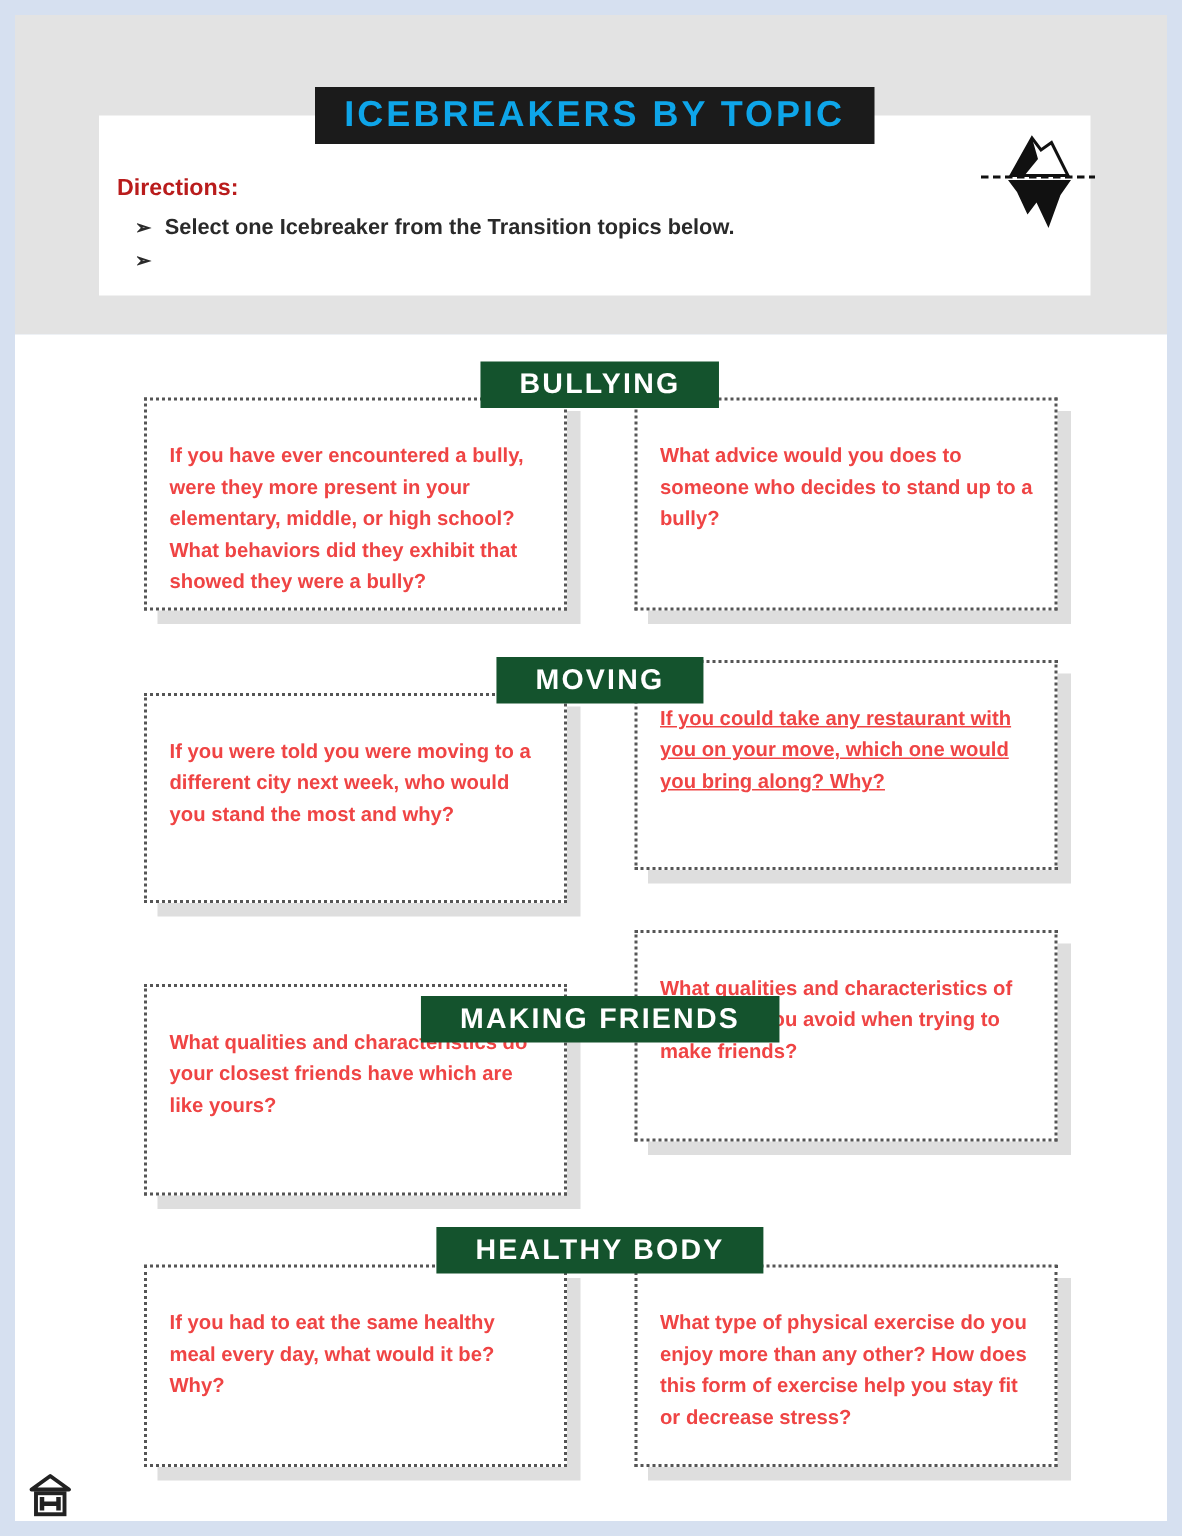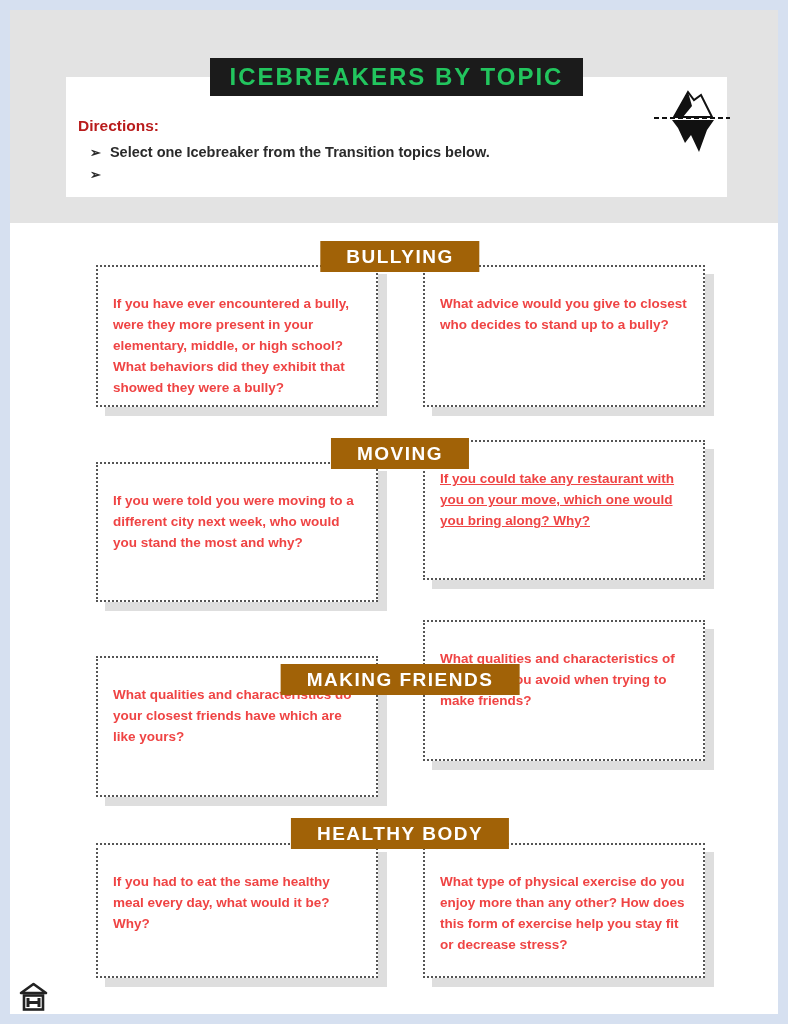--- a/index.html
+++ b/index.html
@@ -17,21 +17,21 @@
   }
   .white-area {
     position: absolute; left: 10px; top: 223px;
     width: 768px; height: 791px;
     background: #ffffff;
   }
   .title-banner {
     position: absolute; left: 210px; top: 58px;
     width: 373px; height: 38px;
     background: #1b1b1b;
-    color: #22c55e;
+    color: #0ea5e9;
     display: flex; align-items: center; justify-content: center;
     font-size: 24px; font-weight: 800; letter-spacing: 2px;
     z-index: 5;
   }
   .directions-box {
     position: absolute; left: 66px; top: 77px;
     width: 661px; height: 120px;
     background: #ffffff;
   }
   .directions-label {
@@ -47,21 +47,21 @@
   .bullet-glyph { margin-right: 9px; font-size: 13px; color: #2a2a2a; }
   .iceberg {
     position: absolute; left: 652px; top: 86px;
     width: 80px; height: 68px; z-index: 6;
   }
   .section-banner {
     position: absolute;
     left: 50%; transform: translateX(-50%);
     margin-left: 6px;
     height: 31px;
-    background: #a16207;
+    background: #14532d;
     color: #ffffff;
     display: flex; align-items: center; justify-content: center;
     padding: 0 26px;
     font-size: 19px; font-weight: 800; letter-spacing: 1.5px;
     white-space: nowrap;
     z-index: 5;
   }
   .qbox {
     position: absolute;
     width: 282px;
@@ -113,21 +113,21 @@
   </div>
 </div>
 
 <div class="section-banner" style="top:241px;">
   <span>BULLYING</span>
 </div>
 <div class="qbox qbox-left" style="top:265px; height:142px;">
   <div class="qtext">If you have ever encountered a bully, were they more present in your elementary, middle, or high school? What behaviors did they exhibit that showed they were a bully?</div>
 </div>
 <div class="qbox qbox-right" style="top:265px; height:142px;">
-  <div class="qtext">What advice would you give to closest who decides to stand up to a bully?</div>
+  <div class="qtext">What advice would you does to someone who decides to stand up to a bully?</div>
 </div>
 
 <div class="section-banner" style="top:438px;">
   <span>MOVING</span>
 </div>
 <div class="qbox qbox-left" style="top:462px; height:140px;">
   <div class="qtext">If you were told you were moving to a different city next week, who would you stand the most and why?</div>
 </div>
 <div class="qbox qbox-right" style="top:440px; height:140px;text-decoration:underline;">
   <div class="qtext">If you could take any restaurant with you on your move, which one would you bring along? Why?</div>

